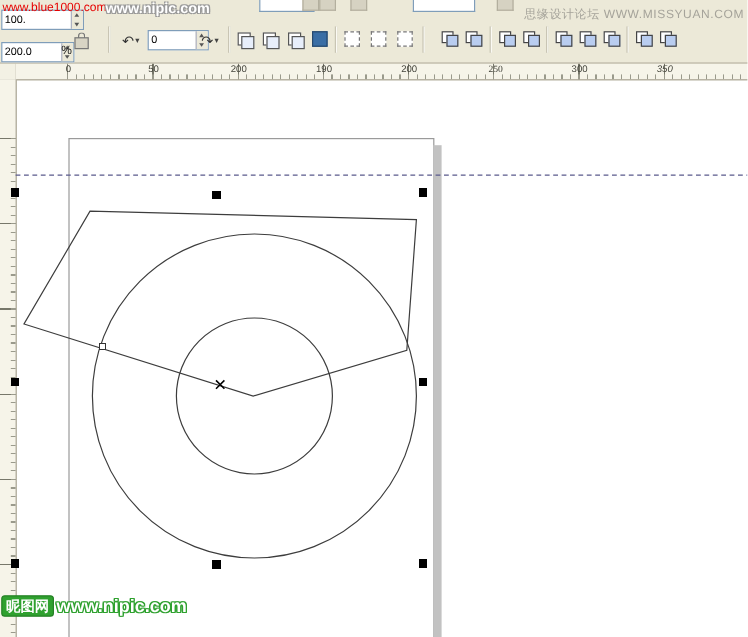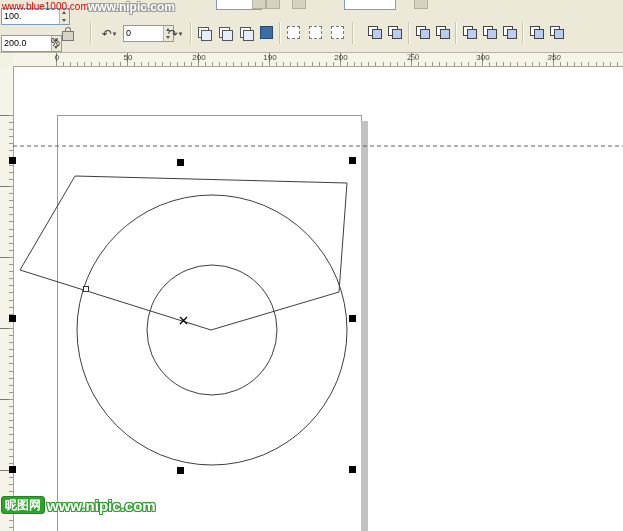--- a/index.html
+++ b/index.html
@@ -137,20 +137,21 @@
     <span class="shape-icon" style="left:461px;"></span>
     <span class="shape-icon" style="left:481px;"></span>
     <span class="shape-icon" style="left:501px;"></span>
     <div class="sep" style="left:522px;"></div>
     <span class="shape-icon" style="left:528px;"></span>
     <span class="shape-icon" style="left:548px;"></span>
   </div>
 
   <span class="wm-blue1000">www.blue1000.com</span>
   <span class="wm-nipic-top">www.nipic.com</span>
+  <span class="wm-missyuan">思缘设计论坛 WWW.MISSYUAN.COM</span>
 
   <div class="ruler-corner"></div>
   <div class="hruler">
     <div class="major"></div>
     <div class="minor"></div>
     <span class="num" style="left:44px;">0</span>
     <span class="num" style="left:115px;">50</span>
     <span class="num" style="left:186px;">200</span>
     <span class="num" style="left:257px;">190</span>
     <span class="num" style="left:328px;">200</span>

